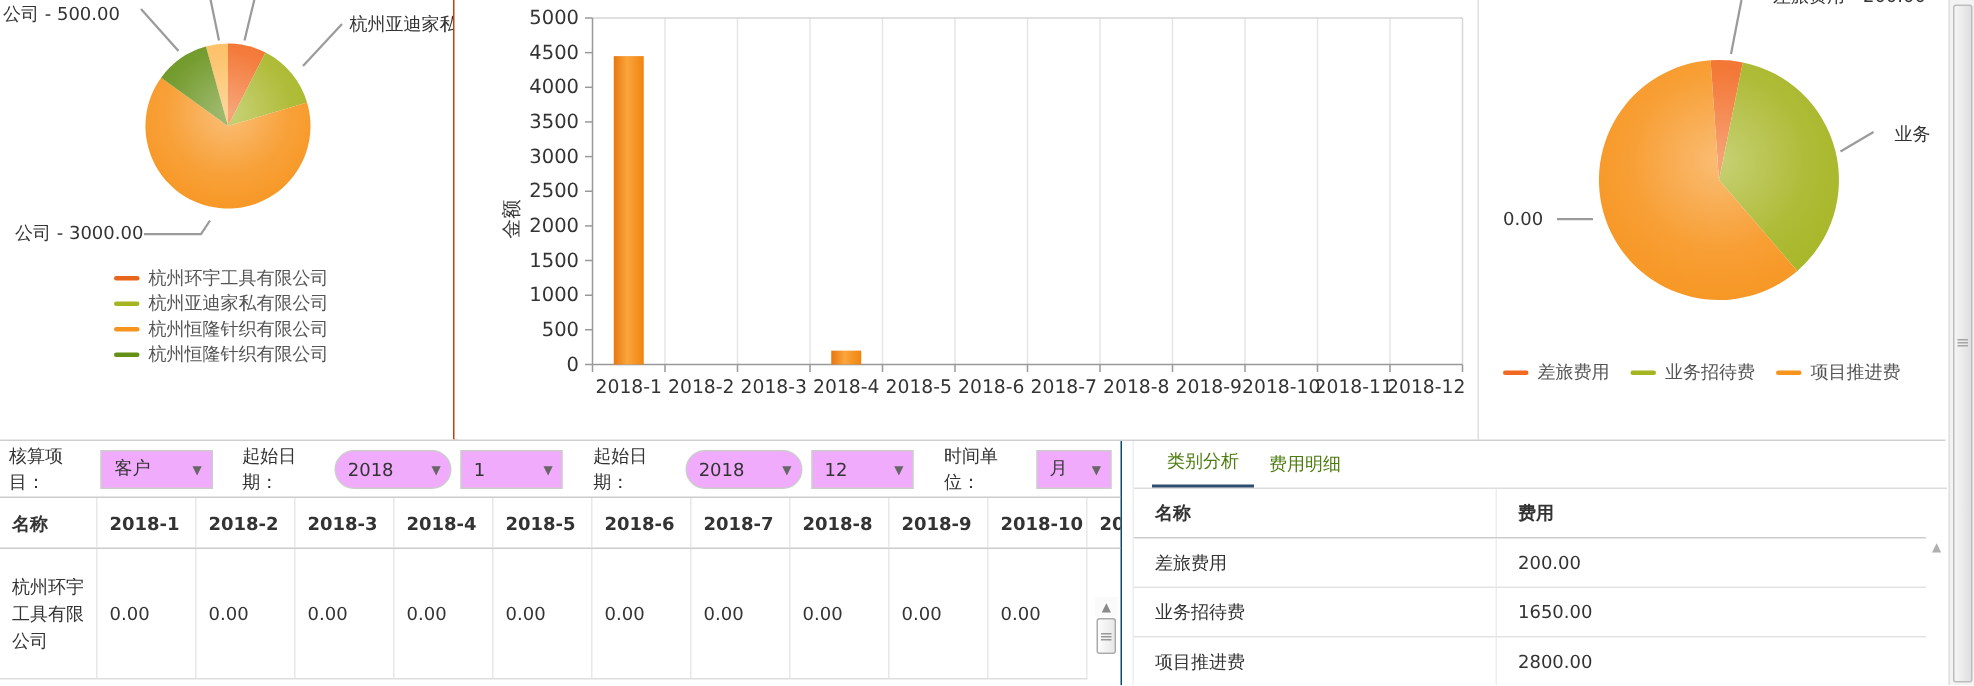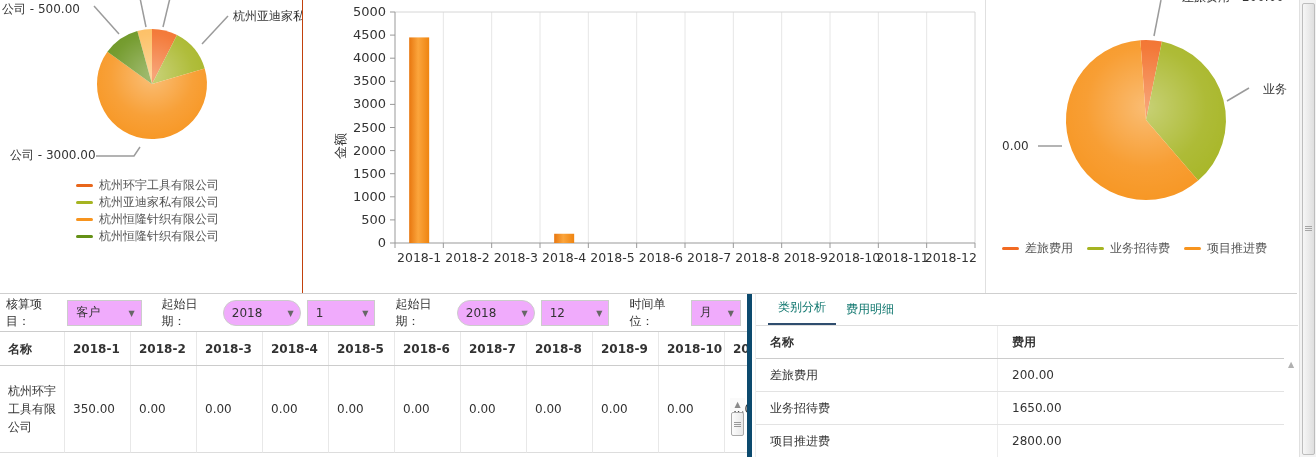--- a/index.html
+++ b/index.html
@@ -12,21 +12,21 @@
   #top-divider{position:absolute;left:0;top:293px;width:1297px;height:0;border-top:1px solid #cfcfcf;}
   .pie-label{position:absolute;color:#333;white-space:nowrap;}
   
   .legend-col{position:absolute;left:0;right:0;top:177px;display:flex;flex-direction:column;align-items:center;}
   .legend-col .legend-item{display:flex;align-items:center;height:17px;width:150px;cursor:pointer;}
   .legend-row{position:absolute;left:0;right:14px;top:240px;display:flex;justify-content:center;align-items:center;}
   .legend-row .legend-item{display:flex;align-items:center;margin:0 7px;cursor:pointer;}
   .swatch{width:17px;height:3px;border-radius:2px;margin-right:6px;flex:none;}
   .legend-item span{color:#545454;}
   
-  #bottom-left{left:0;top:294px;width:747px;height:163px;border-right:5px solid #0c4a6e;}
+  #bottom-left{left:0;top:294px;width:747px;height:163px;border-right:1px solid #0c4a6e;}
   #bottom-right{left:755px;top:294px;width:542px;height:163px;border-left:1px solid #eee;}
   
   #filter-bar{display:flex;align-items:center;height:37px;padding-left:6px;}
   .f-label{margin:0 6px 0 14px;color:#333;}
   .f-label:first-child{margin-left:0;}
   .select{position:relative;height:24px;border:1px solid #ccc;background:#f0abfc;display:flex;align-items:center;padding:0 20px 0 8px;margin-right:6px;cursor:pointer;}
   .select .arrow{position:absolute;right:6px;top:8px;font-size:8px;color:#666;}
   .sel-w1{width:48px;} .sel-w2{width:52px;border-radius:13px;} .sel-w3{width:42px;} .sel-w4{width:22px;}
   
   #left-table{position:absolute;left:0;top:37px;right:0;bottom:0;}
@@ -36,21 +36,21 @@
   .lt-cell{flex:none;width:66px;box-sizing:border-box;border-right:1px solid #e8e8e8;padding-left:8px;display:flex;align-items:center;overflow:hidden;white-space:nowrap;}
   .lt-name{width:65px;white-space:normal;line-height:18px;padding-right:6px;}
   .lt-body .lt-cell{height:87px;border-bottom:1px solid #ddd;}
   
   .mini-scroll{position:absolute;width:15px;}
   .mini-up{width:15px;height:13px;display:flex;align-items:center;justify-content:center;color:#8a8a8a;font-size:8px;background:#fafafa;}
   .mini-thumb{margin:1px 1px;height:22px;border:1px solid #aaa;background:linear-gradient(90deg,#fcfcfc,#e8e8e8);border-radius:2px;display:flex;flex-direction:column;align-items:center;justify-content:center;gap:1px;}
   .mini-thumb i{display:block;width:7px;height:1px;background:#999;}
   
   #tabs{display:flex;height:31px;align-items:flex-end;border-bottom:1px solid #ddd;padding-left:12px;}
-  .tab{padding:6px 10px 7px;cursor:pointer;color:#0f766e;}
+  .tab{padding:6px 10px 7px;cursor:pointer;color:#4d7c0f;}
   .tab.active{border-bottom:2px solid #2f4d6e;font-weight:normal;}
   #right-table{position:absolute;left:0;top:32px;right:14px;bottom:0;}
   .rt-row{display:flex;border-bottom:1px solid #e3e3e3;height:32px;align-items:center;}
   .rt-row.rt-header{font-weight:bold;border-bottom:1px solid #ccc;}
   .rt-c1{flex:none;width:242px;box-sizing:border-box;padding-left:14px;border-right:1px solid #ededed;height:100%;display:flex;align-items:center;}
   .rt-c2{flex:1;padding-left:14px;}
   #rt-scroll{position:absolute;right:0;top:66px;width:14px;color:#b0b0b0;font-size:8px;text-align:center;}
   
   #page-scrollbar{position:absolute;right:0;top:0;width:16px;height:457px;background:#f3f3f3;border-left:1px solid #e0e0e0;}
   #page-thumb{position:absolute;left:2px;top:3px;width:11px;height:450px;border:1px solid #bdbdbd;border-radius:2px;background:linear-gradient(90deg,#f6f6f6,#dfdfdf);}
@@ -285,21 +285,20 @@
           <div class="lt-cell">2018-6</div>
           <div class="lt-cell">2018-7</div>
           <div class="lt-cell">2018-8</div>
           <div class="lt-cell">2018-9</div>
           <div class="lt-cell">2018-10</div>
           <div class="lt-cell">2018-11</div>
         </div>
       <div class="lt-body" id="lt-body">
           <div class="lt-row">
             <div class="lt-cell lt-name">杭州环宇工具有限公司</div>
-            <div class="lt-cell">350.00</div>
             <div class="lt-cell">0.00</div>
             <div class="lt-cell">0.00</div>
             <div class="lt-cell">0.00</div>
             <div class="lt-cell">0.00</div>
             <div class="lt-cell">0.00</div>
             <div class="lt-cell">0.00</div>
             <div class="lt-cell">0.00</div>
             <div class="lt-cell">0.00</div>
             <div class="lt-cell">0.00</div>
             <div class="lt-cell">0.00</div>

